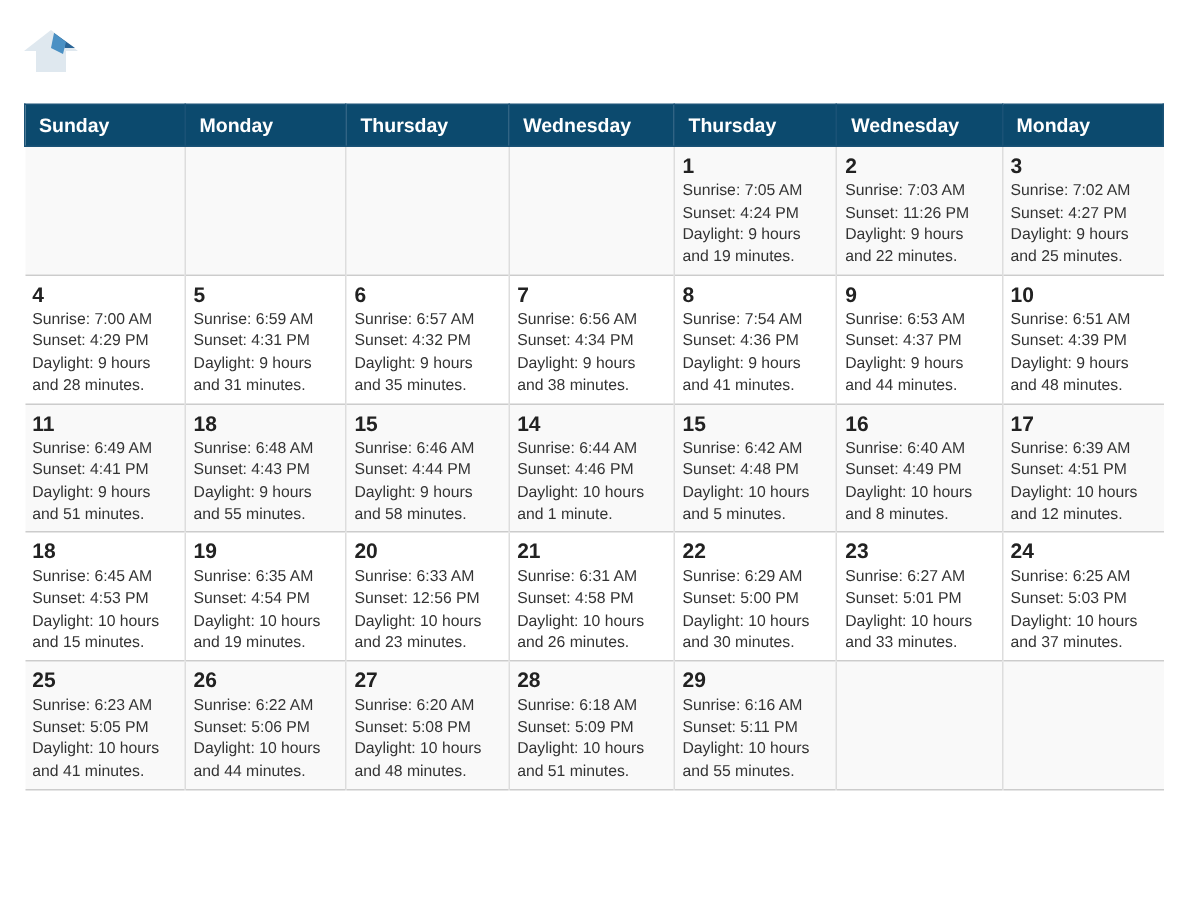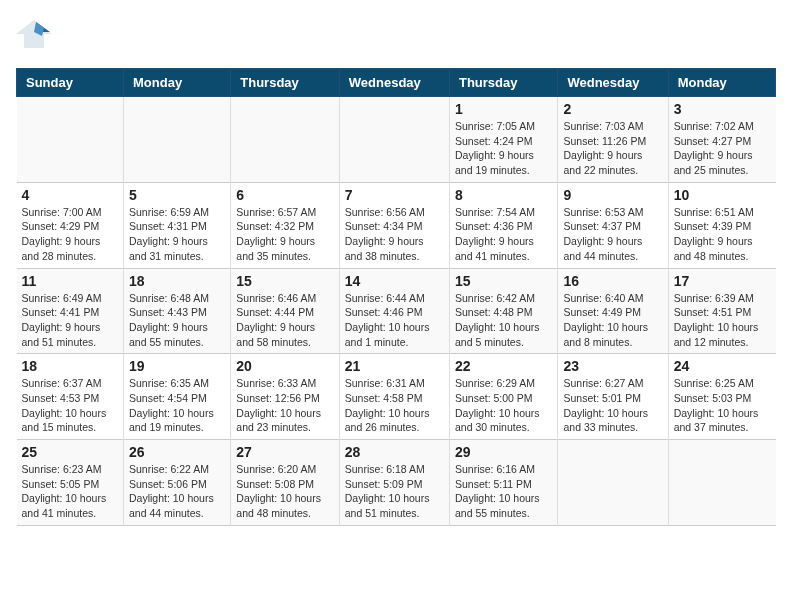--- a/index.html
+++ b/index.html
@@ -242,21 +242,21 @@
         <td>
           <span class="day-num">17</span>
           <div class="day-info">Sunrise: 6:39 AM
 Sunset: 4:51 PM
 Daylight: 10 hours and 12 minutes.</div>
         </td>
       </tr>
       <tr>
         <td>
           <span class="day-num">18</span>
-          <div class="day-info">Sunrise: 6:37 AM
+          <div class="day-info">Sunrise: 6:45 AM
 Sunset: 4:53 PM
 Daylight: 10 hours and 15 minutes.</div>
         </td>
         <td>
           <span class="day-num">19</span>
           <div class="day-info">Sunrise: 6:35 AM
 Sunset: 4:54 PM
 Daylight: 10 hours and 19 minutes.</div>
         </td>
         <td>

